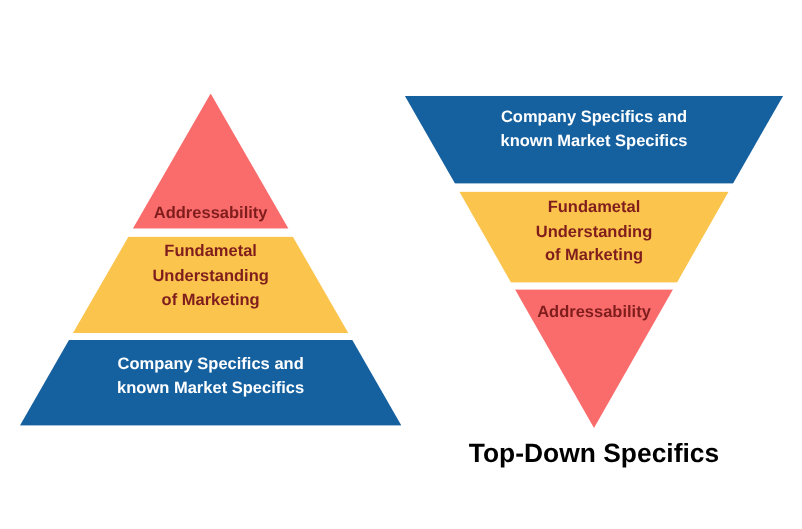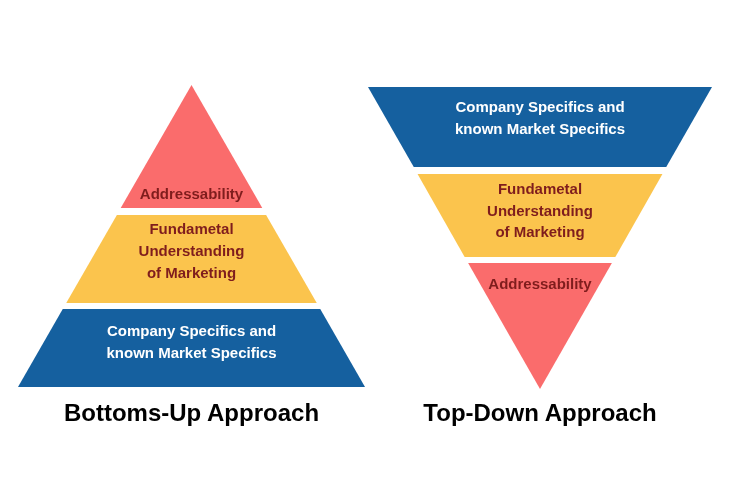--- a/index.html
+++ b/index.html
@@ -127,16 +127,15 @@
     <div class="band r-yellow" style="background-color: rgb(251, 196, 77);">
       <div class="band-text">Fundametal
 Understanding
 of Marketing</div>
     </div>
     <div class="band r-red" style="background-color: rgb(250, 108, 108);">
       <div class="band-text">Addressability</div>
     </div>
   </div>
 
-  <div class="approach-title title-left">Bottoms-Up Approach</div>
-  <div class="approach-title title-right">Top-Down Approach</div>
+  <div class="approach-title title-right">Top-Down Specifics</div>
 
 </div>
 
 </body></html>

